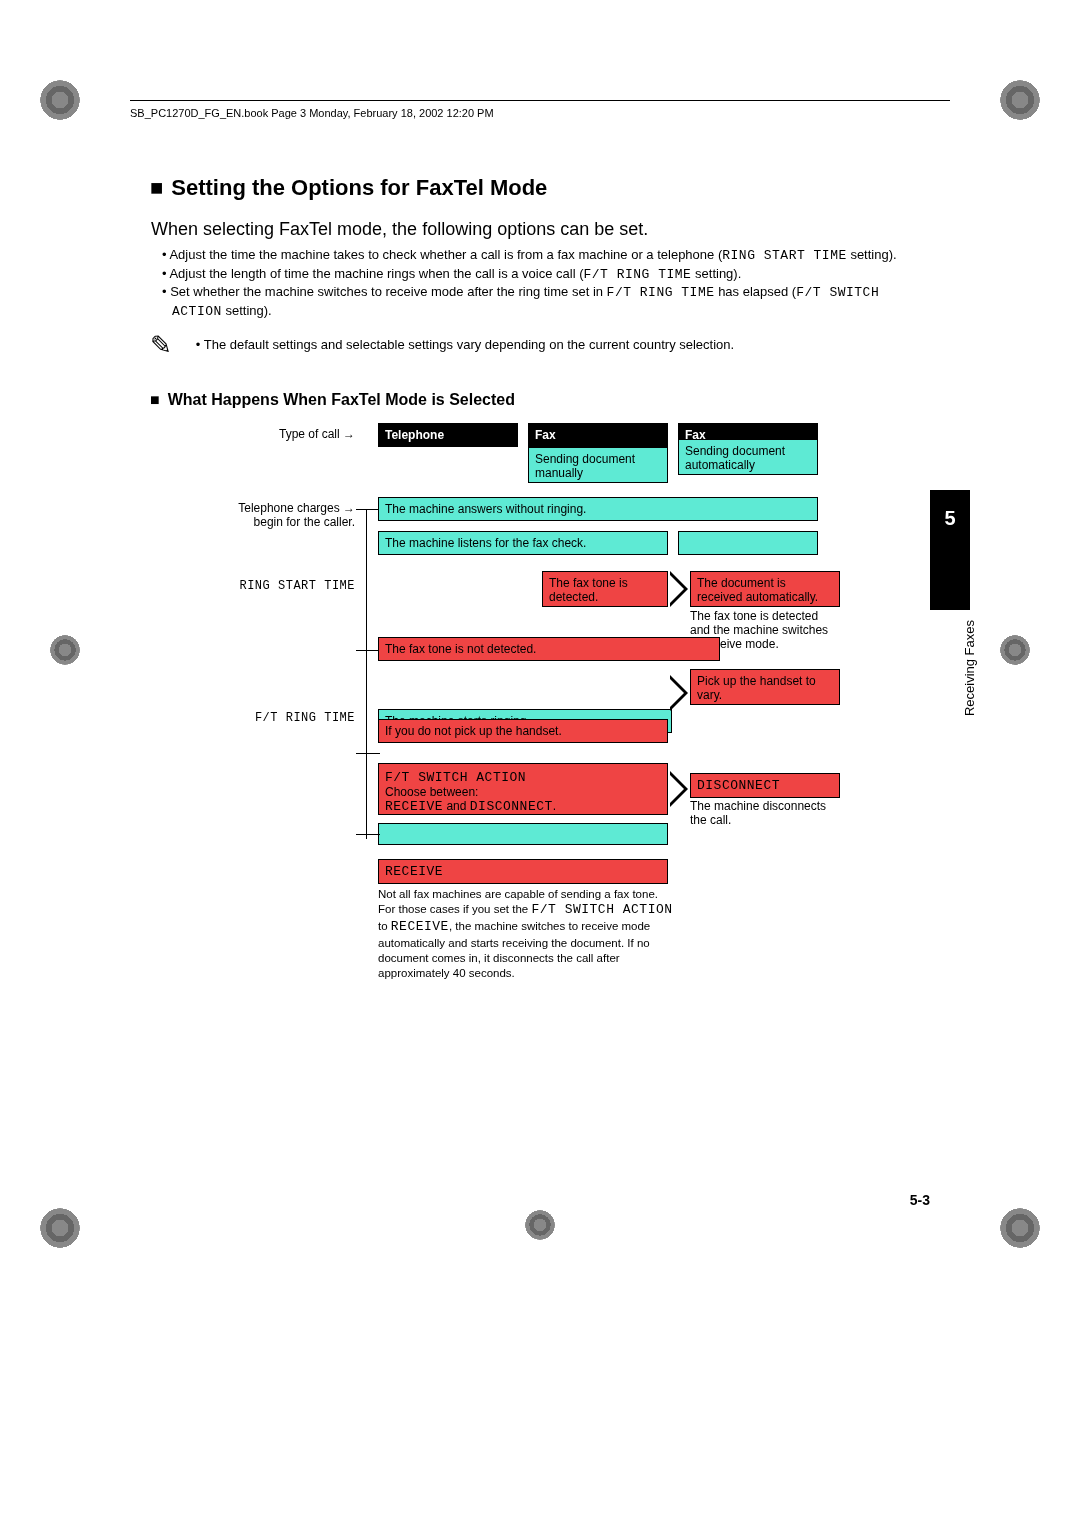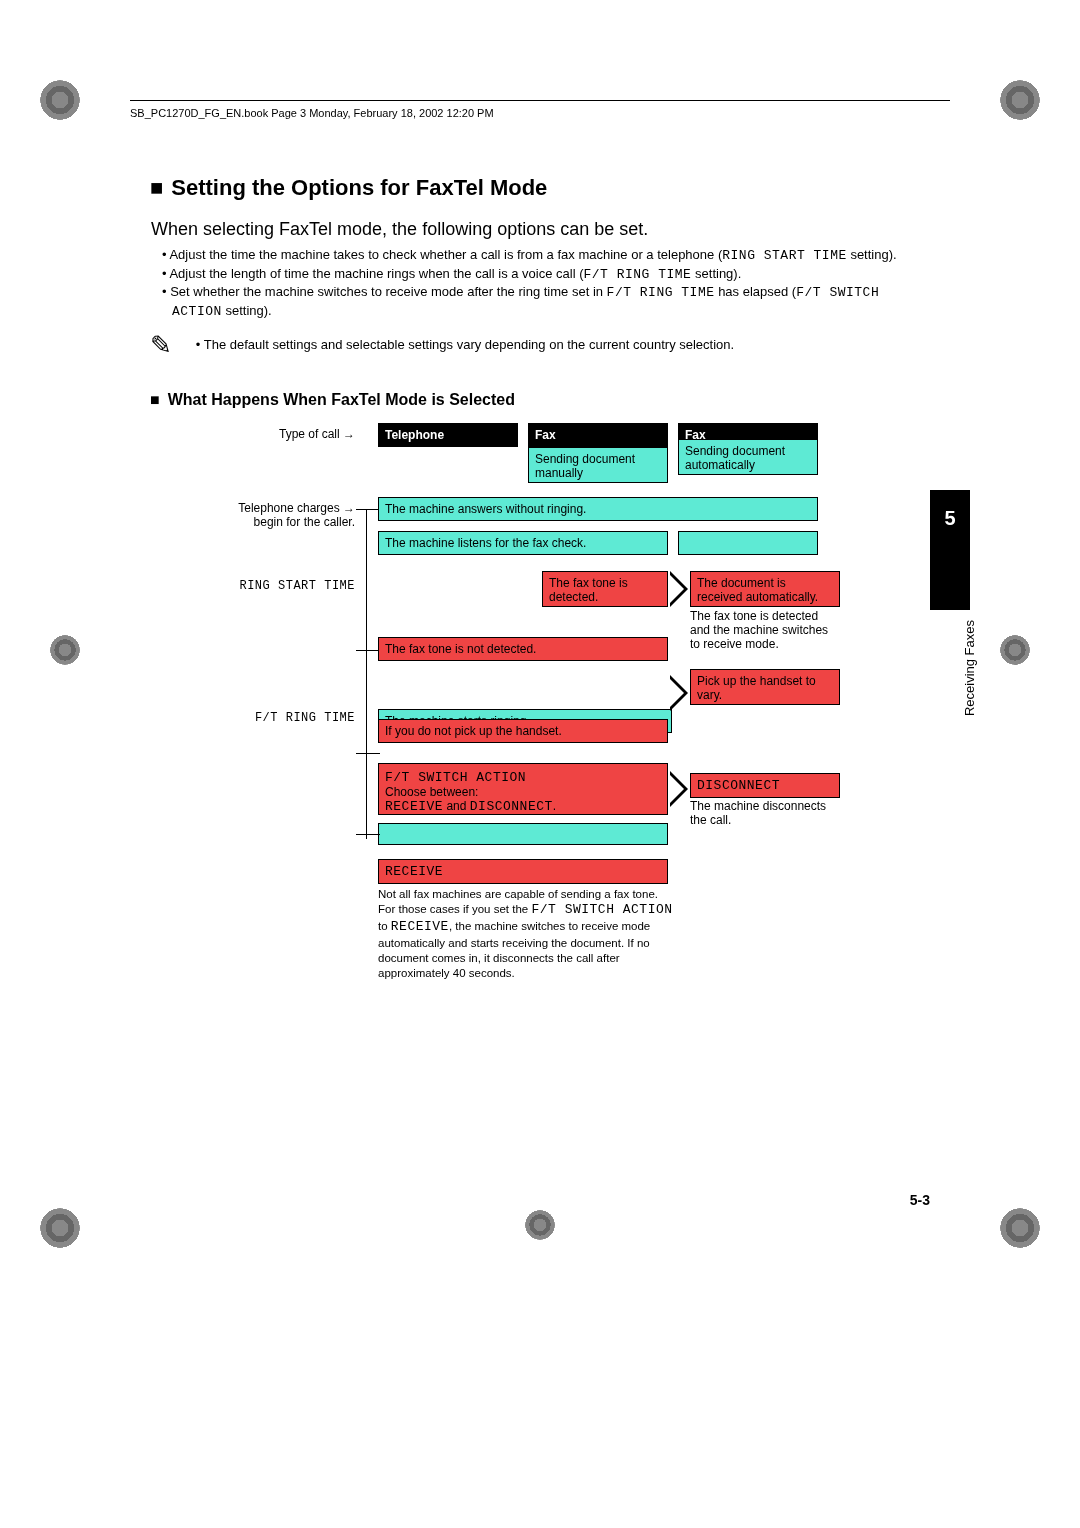--- a/index.html
+++ b/index.html
@@ -204,21 +204,21 @@
     <div class="box box-grey" style="top:108px; left:168px; width:290px;">The machine listens for the fax check.</div>
     <div class="box box-grey" style="top:108px; left:468px; width:140px; height:24px;"></div>
 
     <div class="label-left mono" style="top:156px; left:-5px; width:150px;">RING START TIME</div>
     <div class="box box-white" style="top:148px; left:332px; width:126px; height:36px;">The fax tone is detected.</div>
     <div class="arrow-right" style="top:148px; left:460px;"></div>
     <div class="box box-white" style="top:148px; left:480px; width:150px; height:36px;">The document is received automatically.</div>
     <div class="txt" style="top:186px; left:480px; width:150px;">The fax tone is detected and the machine switches to receive mode.</div>
 
     <div class="tick" style="top:227px; left:146px; width:24px;"></div>
-    <div class="box box-white" style="top:214px; left:168px; width:290px;">The fax tone is not detected.</div>
+    <div class="box box-white" style="top:214px; left:168px; width:342px;">The fax tone is not detected.</div>
 
     <div class="box box-grey" style="top:252px; left:168px; width:294px;margin-top:34px;">The machine starts ringing.</div>
     <div class="arrow-right" style="top:252px; left:460px;"></div>
     <div class="box box-white" style="top:246px; left:480px; width:150px; height:36px;">Pick up the handset to vary.</div>
 
     <div class="label-left mono" style="top:288px; left:-5px; width:150px;">F/T RING TIME</div>
 
     <div class="box box-white" style="top:296px; left:168px; width:290px;">If you do not pick up the handset.</div>
     <div class="tick" style="top:330px; left:146px; width:24px;"></div>
 

